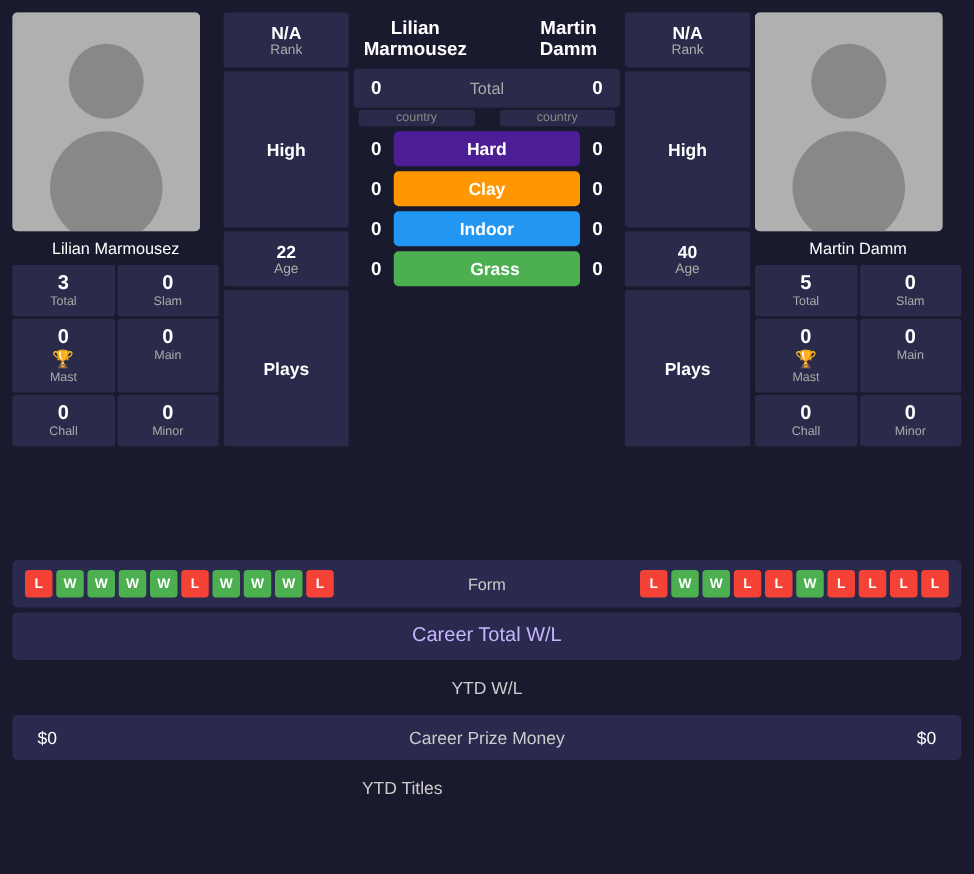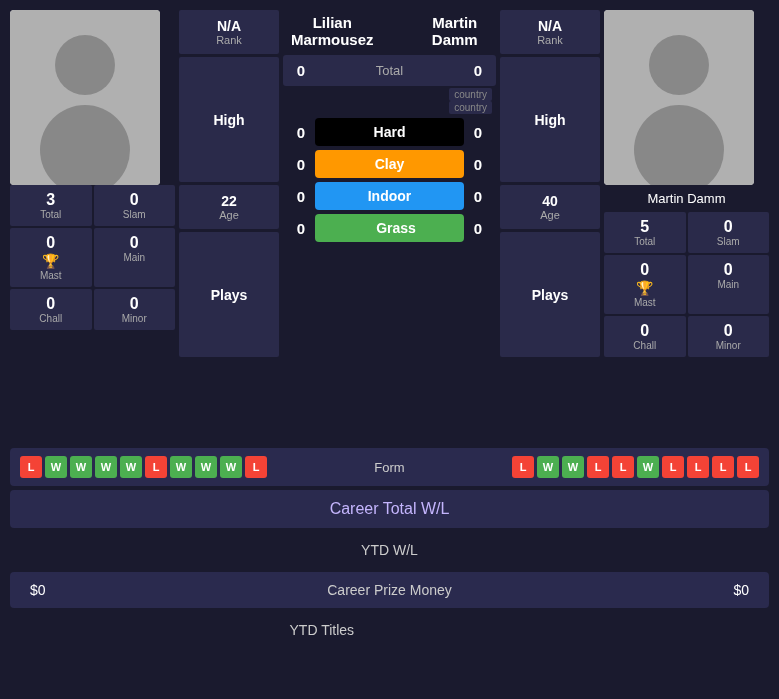--- a/index.html
+++ b/index.html
@@ -68,21 +68,21 @@
     .surface-badge {
       flex: 1;
       text-align: center;
       padding: 6px 10px;
       border-radius: 4px;
       font-size: 14px;
       font-weight: bold;
       color: #fff;
     }
 
-    .surface-badge.hard { background: #000000; }
+    .surface-badge.hard { background: #4c1d95; }
     .surface-badge.clay { background: #FF9800; }
     .surface-badge.indoor { background: #2196F3; }
     .surface-badge.grass { background: #4CAF50; padding-left: 23px; }
 
     
     .form-section {
       background: #2a2a4e;
       border-radius: 4px;
       padding: 8px 10px;
       display: flex;
@@ -183,20 +183,21 @@
   <div class="comparison-wrapper">
 
     <div class="player-section-left">
       <div class="player-photo">
         <svg class="player-silhouette" viewBox="0 0 150 175" xmlns="http://www.w3.org/2000/svg">
           <rect width="150" height="175" fill="#b0b0b0"></rect>
           <circle cx="75" cy="55" r="30" fill="#888"></circle>
           <ellipse cx="75" cy="140" rx="45" ry="45" fill="#888"></ellipse>
         </svg>
       </div>
+      <div class="player-name-label">Lilian Marmousez</div>
       <div class="player-stats-grid">
         <div class="stat-cell">
           <div class="stat-value">3</div>
           <div class="stat-label">Total</div>
         </div>
         <div class="stat-cell">
           <div class="stat-value">0</div>
           <div class="stat-label">Slam</div>
         </div>
         <div class="stat-cell" style="position:relative;">
@@ -245,21 +246,21 @@
           Martin<br>Damm
         </div>
       </div>
 
       <div style="display:flex;align-items:center;padding:2px 4px;background:#2a2a4a;border-radius:3px;">
         <div style="width:28px;text-align:center;font-size:15px;font-weight:bold;color:#fff;">0</div>
         <div style="flex:1;text-align:center;font-size:13px;color:#aaa;padding:6px 0;">Total</div>
         <div style="width:28px;text-align:center;font-size:15px;font-weight:bold;color:#fff;">0</div>
       </div>
 
-      <div style="display:flex;align-items:flex-end;padding:2px 4px;flex-direction:column;">
+      <div style="display:flex;align-items:flex-start;padding:2px 4px;">
         <div style="font-size:10px;color:#888;background:#2a2a4a;padding:1px 5px;border-radius:2px;flex:1;text-align:center;">country</div>
         <div style="width:20px;"></div>
         <div style="font-size:10px;color:#888;background:#2a2a4a;padding:1px 5px;border-radius:2px;flex:1;text-align:center;">country</div>
       </div>
 
       <div style="display:flex;align-items:center;padding:2px 4px;">
         <div style="width:28px;text-align:center;font-size:15px;font-weight:bold;color:#fff;">0</div>
         <div class="surface-badge hard" style="flex:1;">Hard</div>
         <div style="width:28px;text-align:center;font-size:15px;font-weight:bold;color:#fff;">0</div>
       </div>

